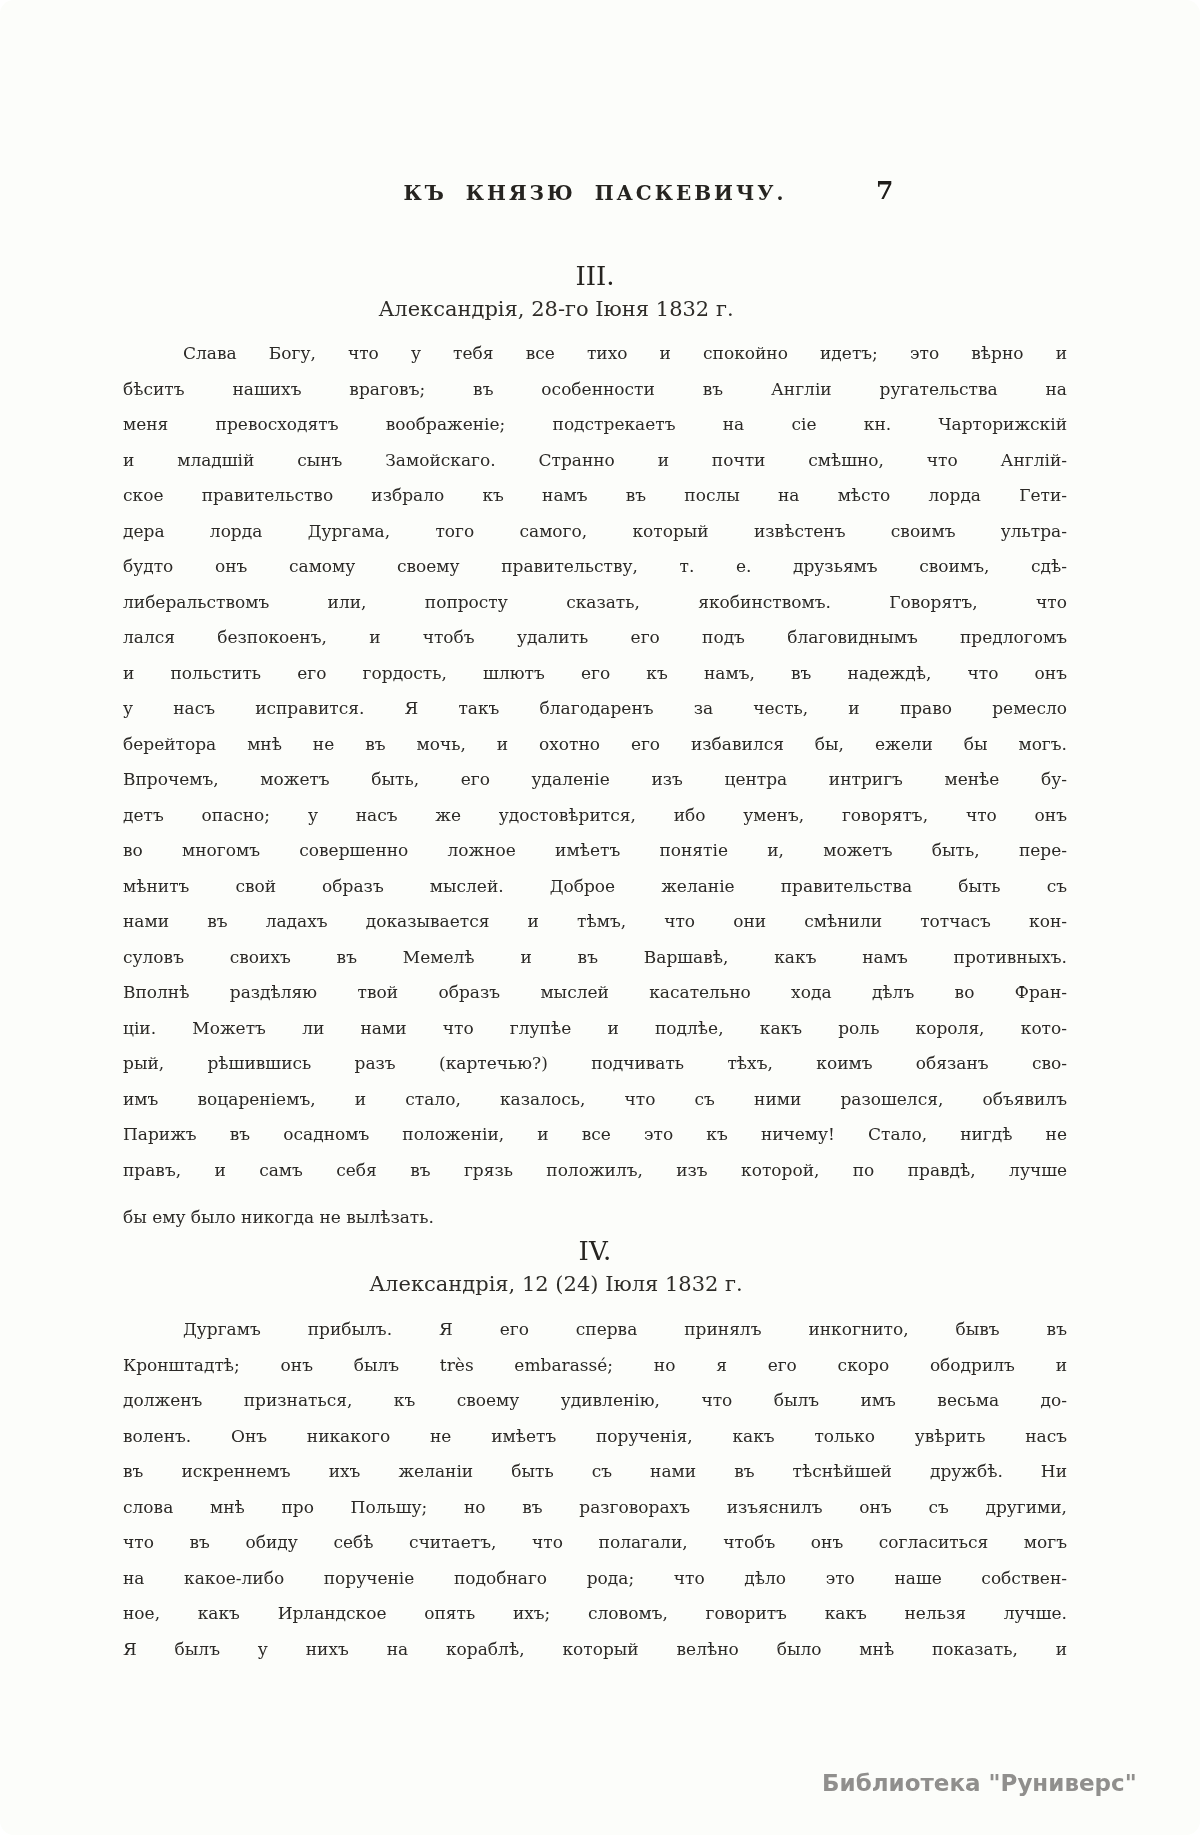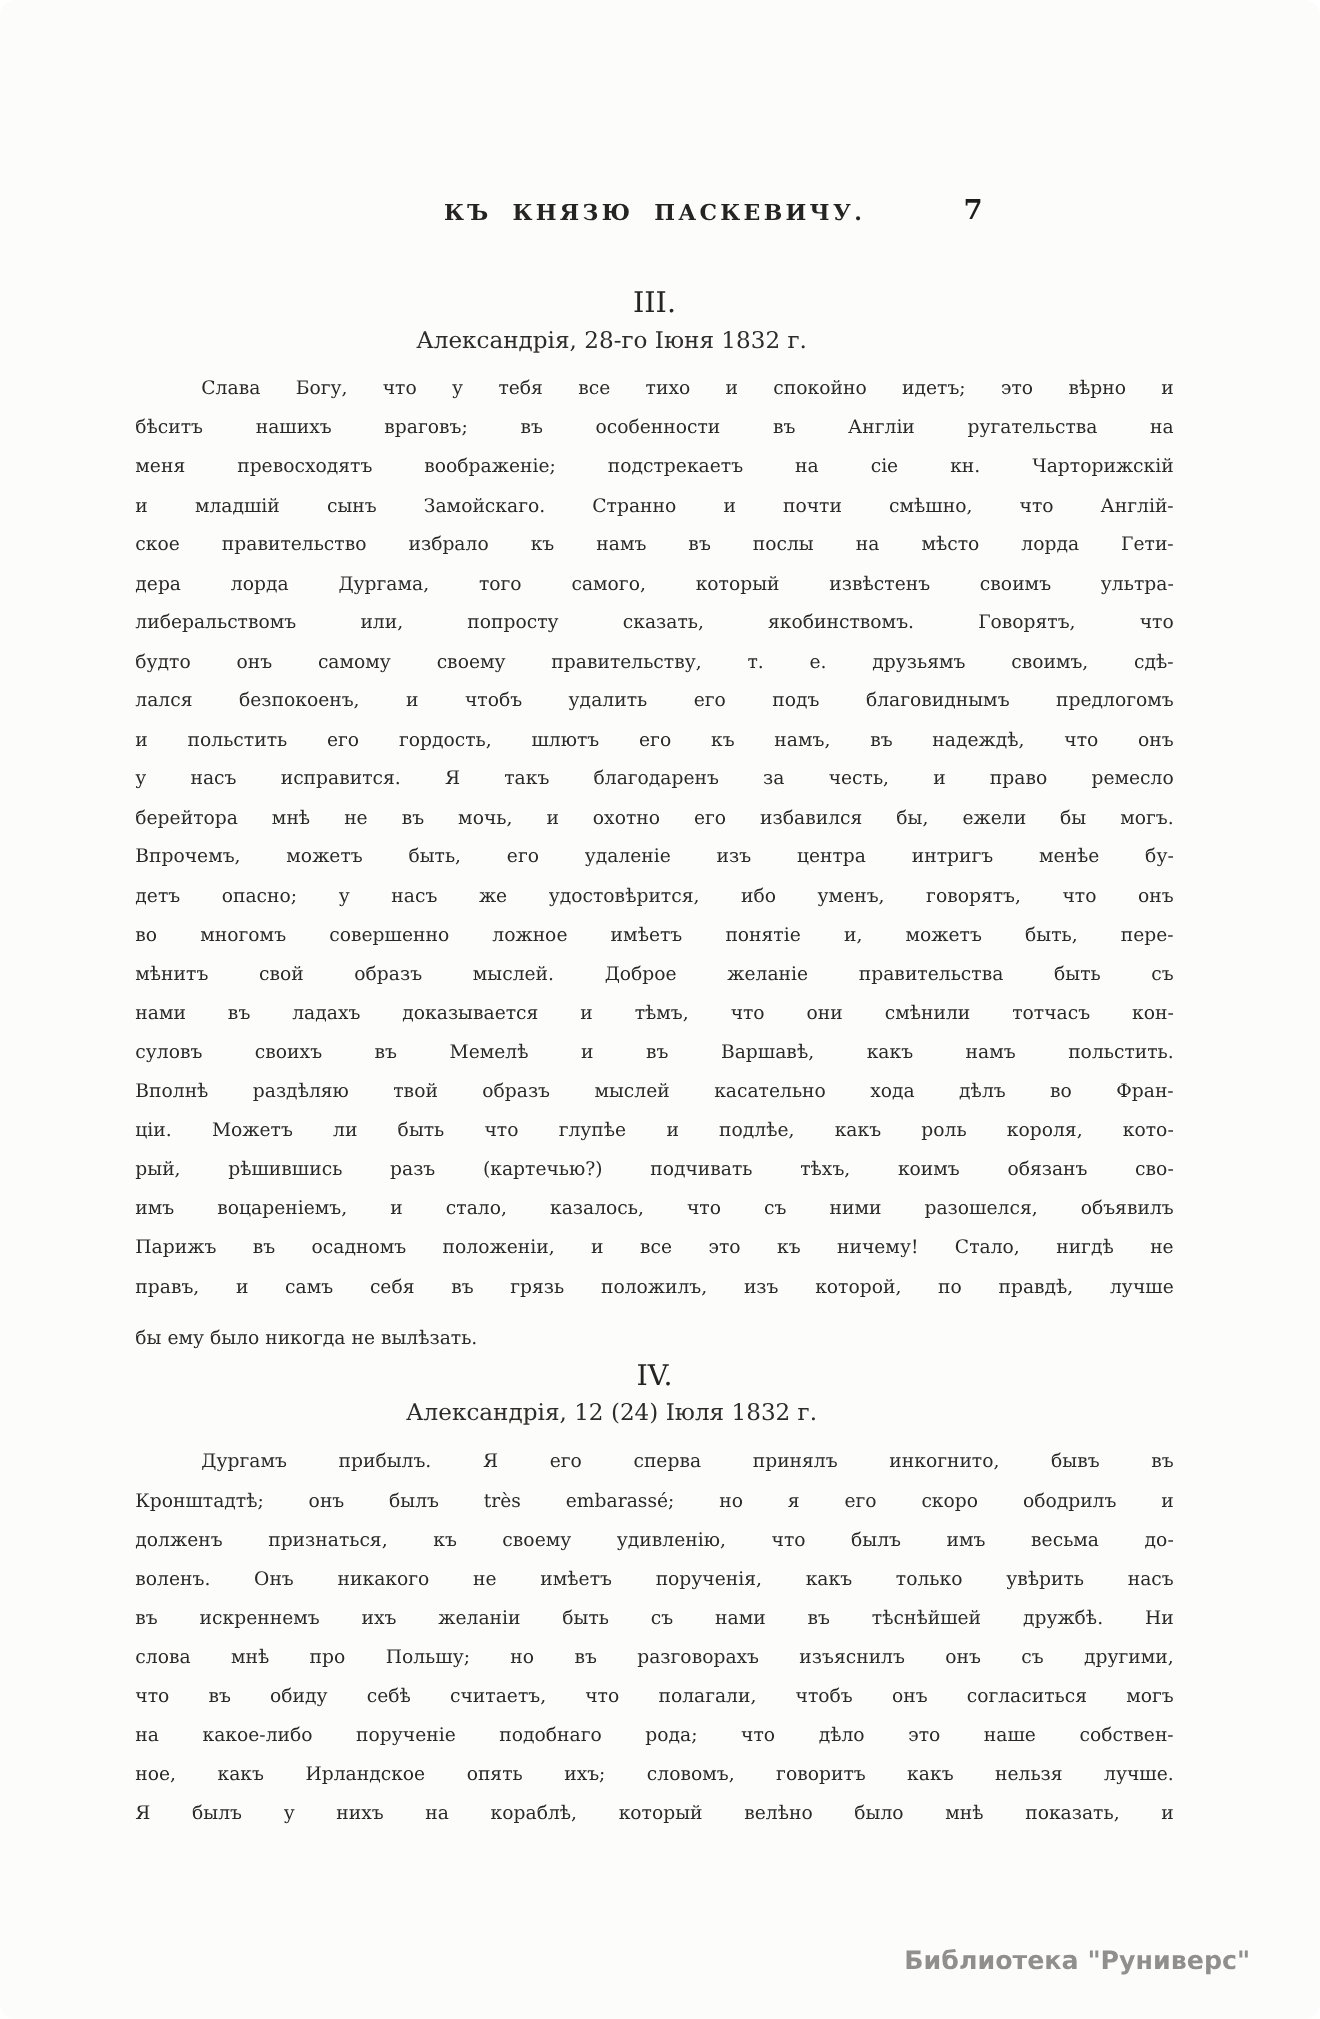--- a/index.html
+++ b/index.html
@@ -67,34 +67,34 @@
   <div class="section-heading heading-3">III.</div>
   <div class="dateline dateline-3">Александрія, 28-го Іюня 1832 г.</div>
 
   <div class="para para-3">
     <div class="line first">Слава Богу, что у тебя все тихо и спокойно идетъ; это вѣрно и</div>
     <div class="line">бѣситъ нашихъ враговъ; въ особенности въ Англіи ругательства на</div>
     <div class="line">меня превосходятъ воображеніе; подстрекаетъ на сіе кн. Чарторижскій</div>
     <div class="line">и младшій сынъ Замойскаго. Странно и почти смѣшно, что Англій-</div>
     <div class="line">ское правительство избрало къ намъ въ послы на мѣсто лорда Гети-</div>
     <div class="line">дера лорда Дургама, того самого, который извѣстенъ своимъ ультра-</div>
+    <div class="line">будто онъ самому своему правительству, т. е. друзьямъ своимъ, сдѣ-</div>
     <div class="line">либеральствомъ или, попросту сказать, якобинствомъ. Говорятъ, что</div>
-    <div class="line">будто онъ самому своему правительству, т. е. друзьямъ своимъ, сдѣ-</div>
     <div class="line">лался безпокоенъ, и чтобъ удалить его подъ благовиднымъ предлогомъ</div>
     <div class="line">и польстить его гордость, шлютъ его къ намъ, въ надеждѣ, что онъ</div>
     <div class="line">у насъ исправится. Я такъ благодаренъ за честь, и право ремесло</div>
     <div class="line">берейтора мнѣ не въ мочь, и охотно его избавился бы, ежели бы могъ.</div>
     <div class="line">Впрочемъ, можетъ быть, его удаленіе изъ центра интригъ менѣе бу-</div>
     <div class="line">детъ опасно; у насъ же удостовѣрится, ибо уменъ, говорятъ, что онъ</div>
     <div class="line">во многомъ совершенно ложное имѣетъ понятіе и, можетъ быть, пере-</div>
     <div class="line">мѣнитъ свой образъ мыслей. Доброе желаніе правительства быть съ</div>
     <div class="line">нами въ ладахъ доказывается и тѣмъ, что они смѣнили тотчасъ кон-</div>
-    <div class="line">суловъ своихъ въ Мемелѣ и въ Варшавѣ, какъ намъ польстить.</div>
+    <div class="line">суловъ своихъ въ Мемелѣ и въ Варшавѣ, какъ намъ противныхъ.</div>
     <div class="line">Вполнѣ раздѣляю твой образъ мыслей касательно хода дѣлъ во Фран-</div>
-    <div class="line">ціи. Можетъ ли быть что глупѣе и подлѣе, какъ роль короля, кото-</div>
+    <div class="line">ціи. Можетъ ли нами что глупѣе и подлѣе, какъ роль короля, кото-</div>
     <div class="line">рый, рѣшившись разъ (картечью?) подчивать тѣхъ, коимъ обязанъ сво-</div>
     <div class="line">имъ воцареніемъ, и стало, казалось, что съ ними разошелся, объявилъ</div>
     <div class="line">Парижъ въ осадномъ положеніи, и все это къ ничему! Стало, нигдѣ не</div>
     <div class="line">правъ, и самъ себя въ грязь положилъ, изъ которой, по правдѣ, лучше</div>
     <div class="line short-last">бы ему было никогда не вылѣзать.</div>
   </div>
 
   <div class="section-heading heading-4">IV.</div>
   <div class="dateline dateline-4">Александрія, 12 (24) Іюля 1832 г.</div>
 

